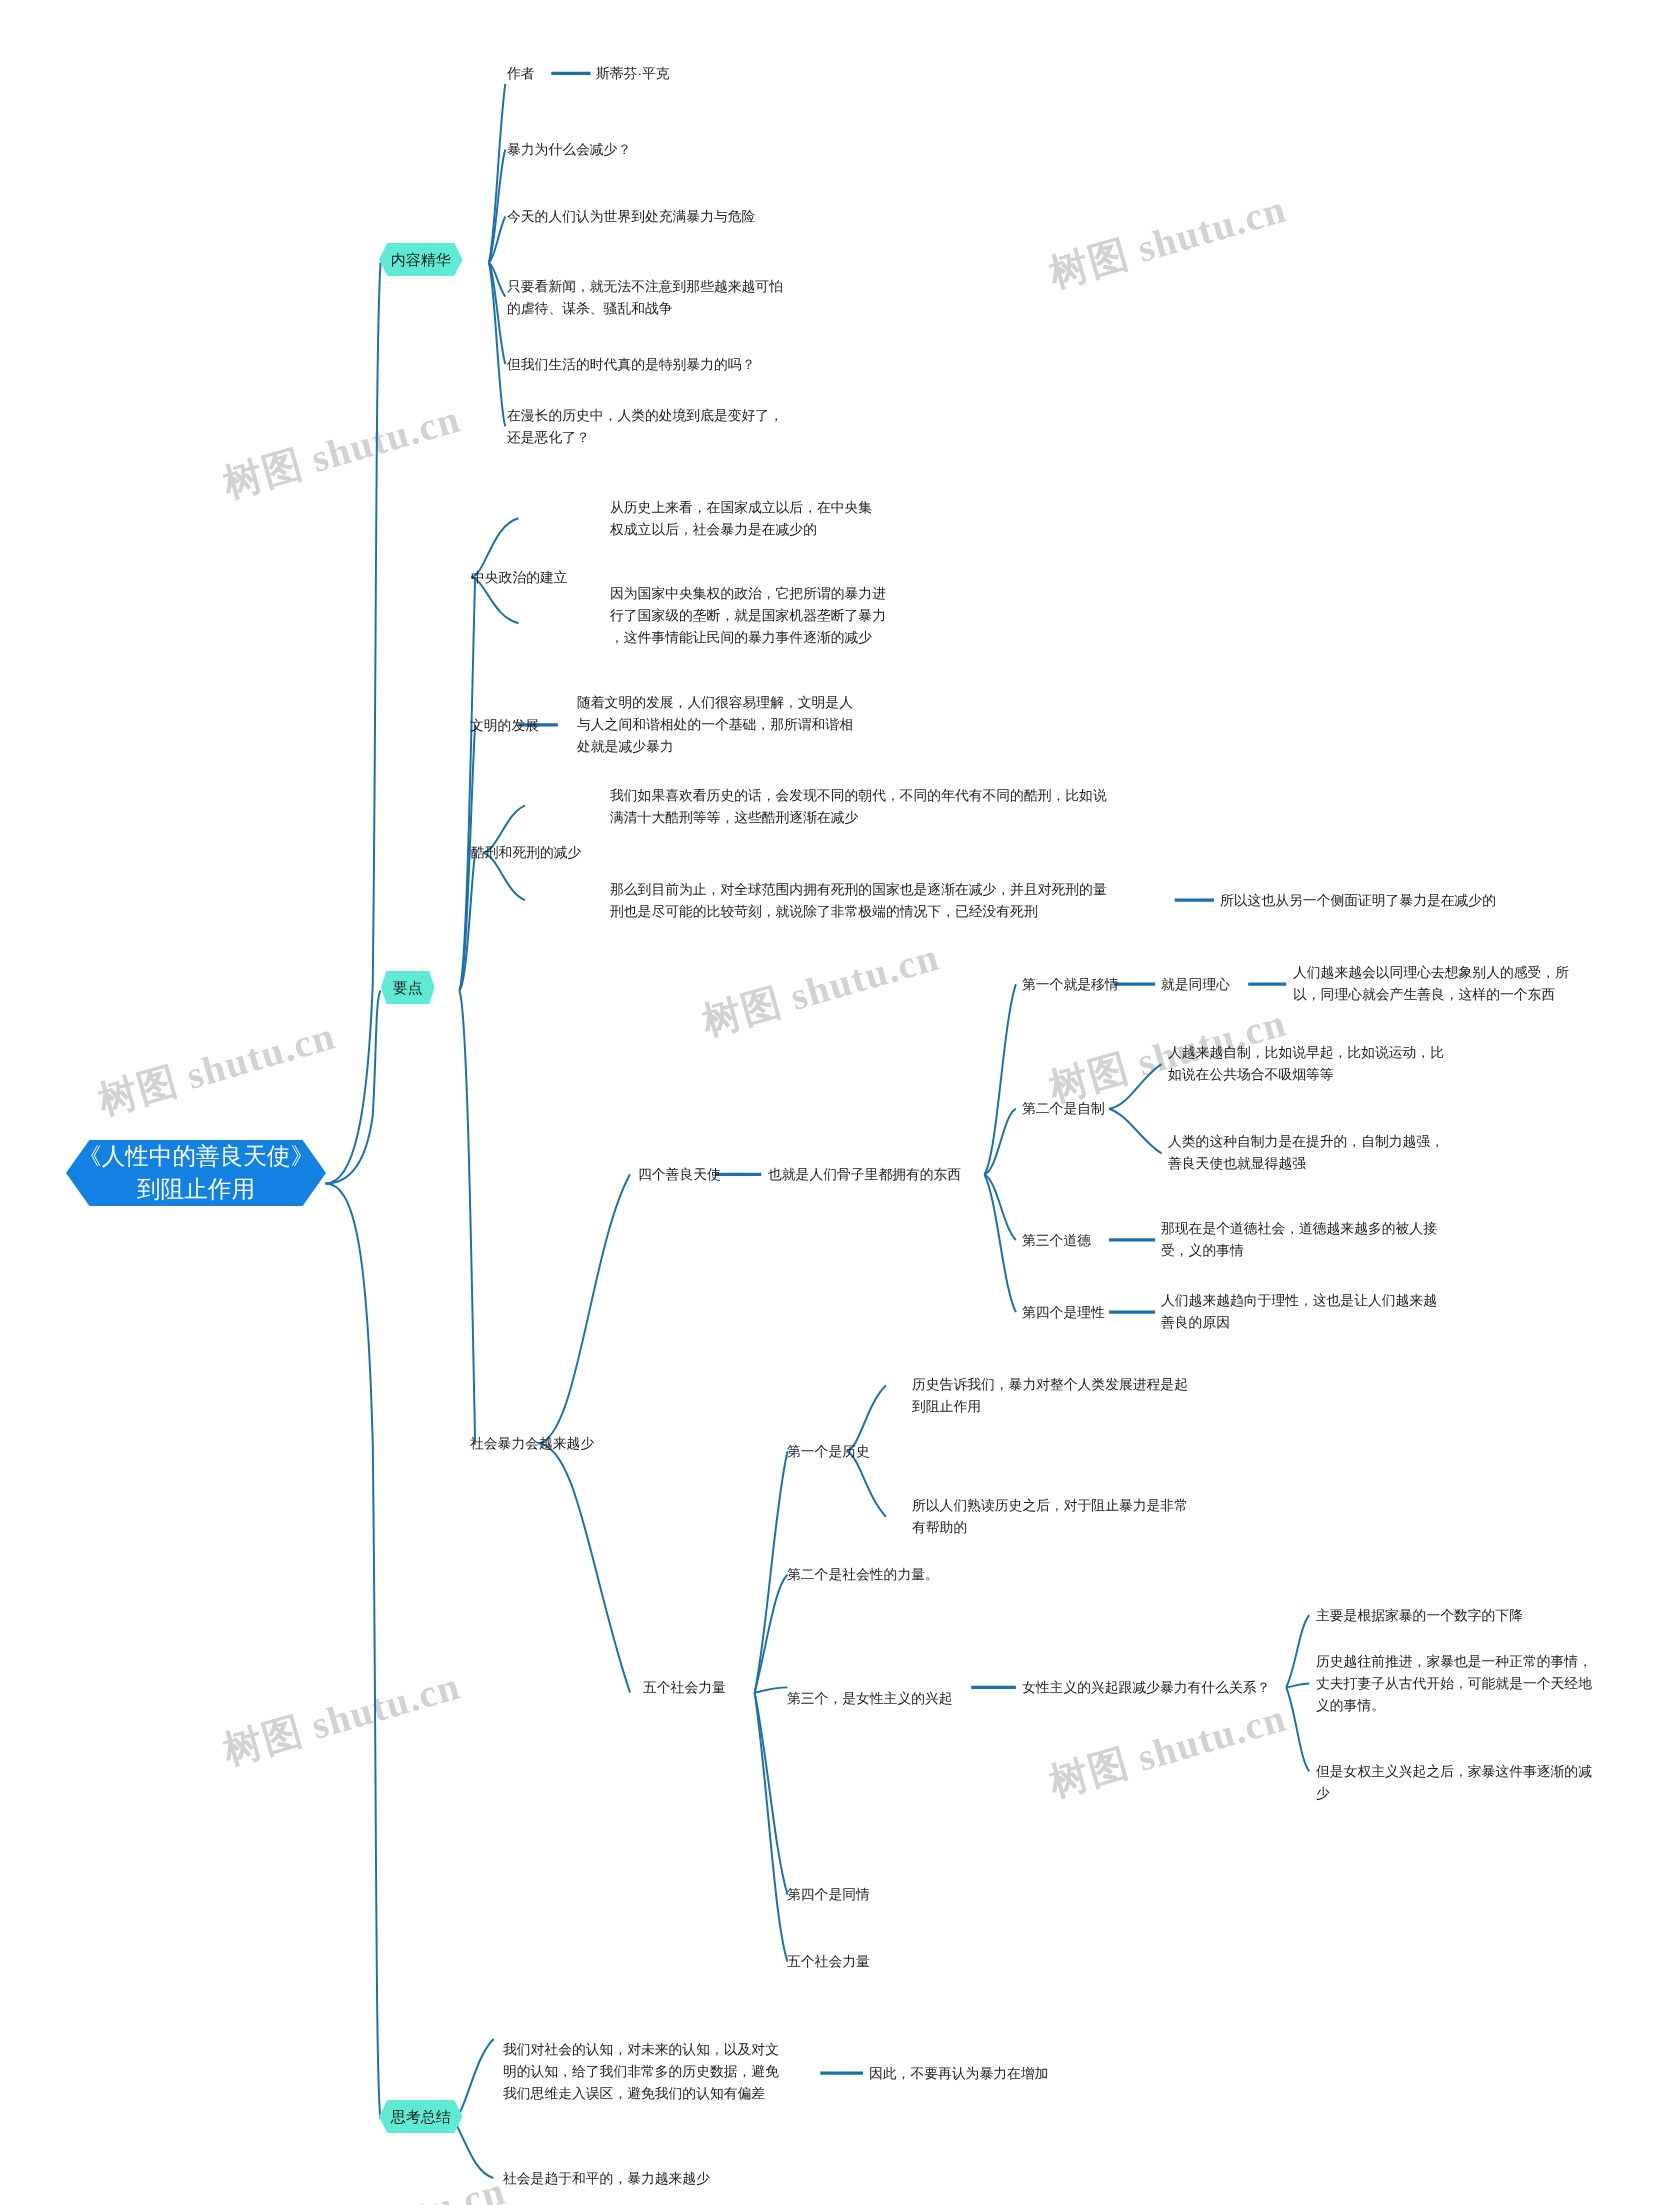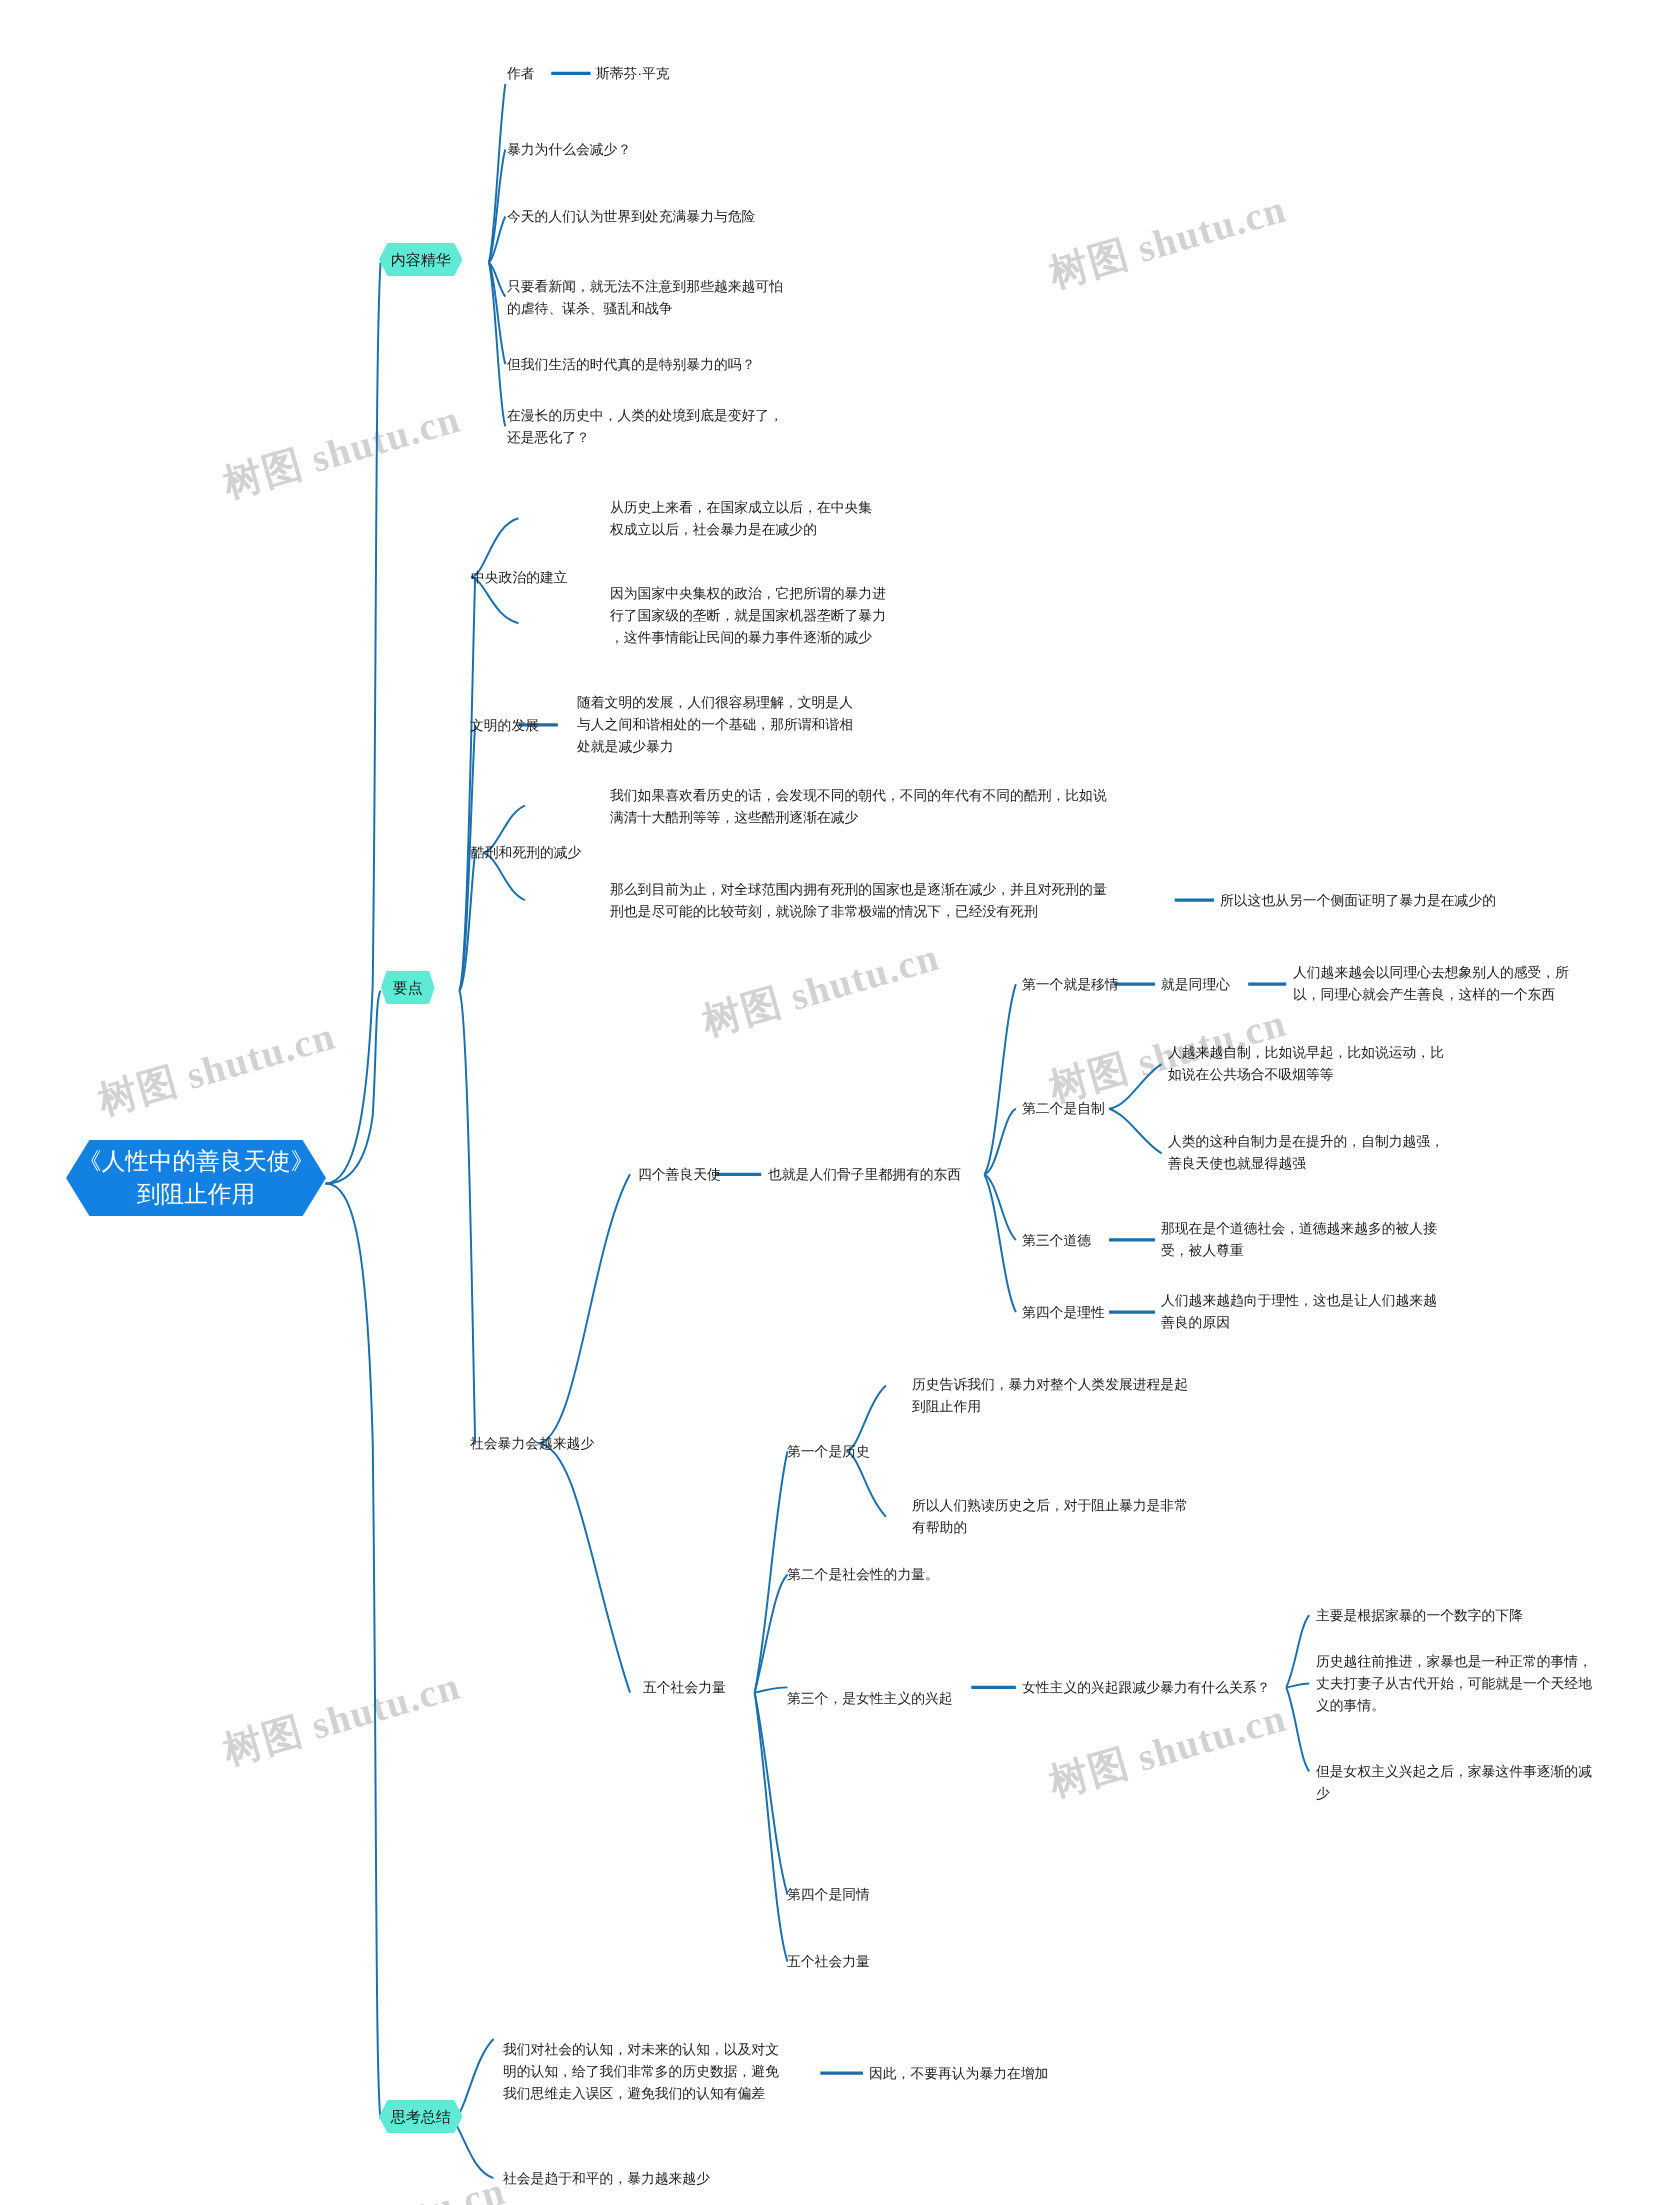--- a/index.html
+++ b/index.html
@@ -46,21 +46,21 @@
     line-height: 22px;
     white-space: pre-line;
   }
   .node.nowrap { white-space: nowrap; }
   
   #root-node {
     position: absolute;
     left: 66px;
     top: 1140px;
     width: 260px;
-    height: 76px;
+    height: 66px;
     background: #1281e2;
     color: #ffffff;
     font-size: 23.6px;
     line-height: 33px;
     text-align: center;
     display: flex;
     flex-direction: column;
     align-items: center;
     justify-content: center;
     clip-path: polygon(0% 50%, 9% 0%, 91% 0%, 100% 50%, 91% 100%, 9% 100%);
@@ -225,21 +225,21 @@
 以，同理心就会产生善良，这样的一个东西</div>
 
   <div class="node nowrap" style="left:1022px; top:1098px;">第二个是自制</div>
   <div class="node" style="left:1168px; top:1042px;">人越来越自制，比如说早起，比如说运动，比
 如说在公共场合不吸烟等等</div>
   <div class="node" style="left:1168px; top:1131px;">人类的这种自制力是在提升的，自制力越强，
 善良天使也就显得越强</div>
 
   <div class="node nowrap" style="left:1022px; top:1230px;">第三个道德</div>
   <div class="node" style="left:1161px; top:1218px;">那现在是个道德社会，道德越来越多的被人接
-受，被人尊重</div>
+受，义的事情</div>
 
   <div class="node nowrap" style="left:1022px; top:1302px;">第四个是理性</div>
   <div class="node" style="left:1161px; top:1290px;">人们越来越趋向于理性，这也是让人们越来越
 善良的原因</div>
 
   <div class="node nowrap" style="left:643px; top:1677px;">五个社会力量</div>
 
   <div class="node nowrap" style="left:787px; top:1441px;">第一个是历史</div>
   <div class="node" style="left:912px; top:1374px;">历史告诉我们，暴力对整个人类发展进程是起
 到阻止作用</div>

